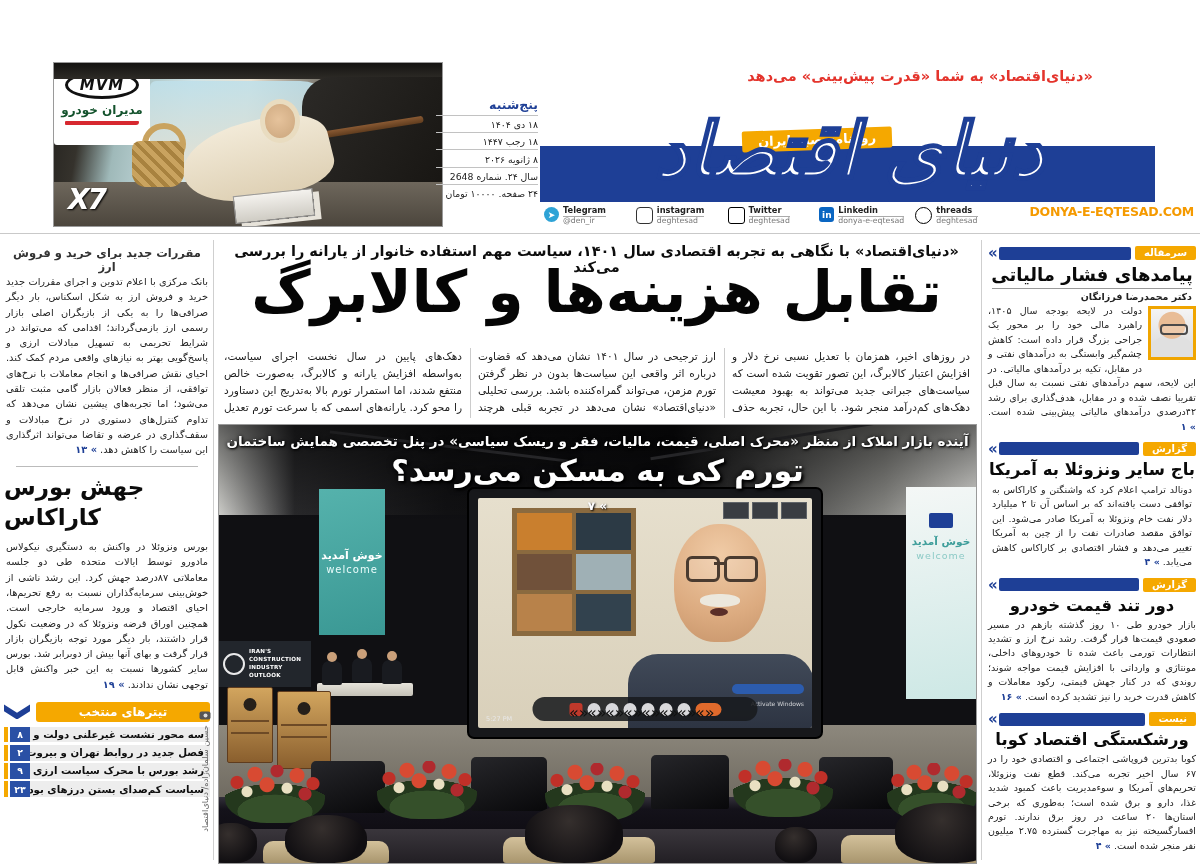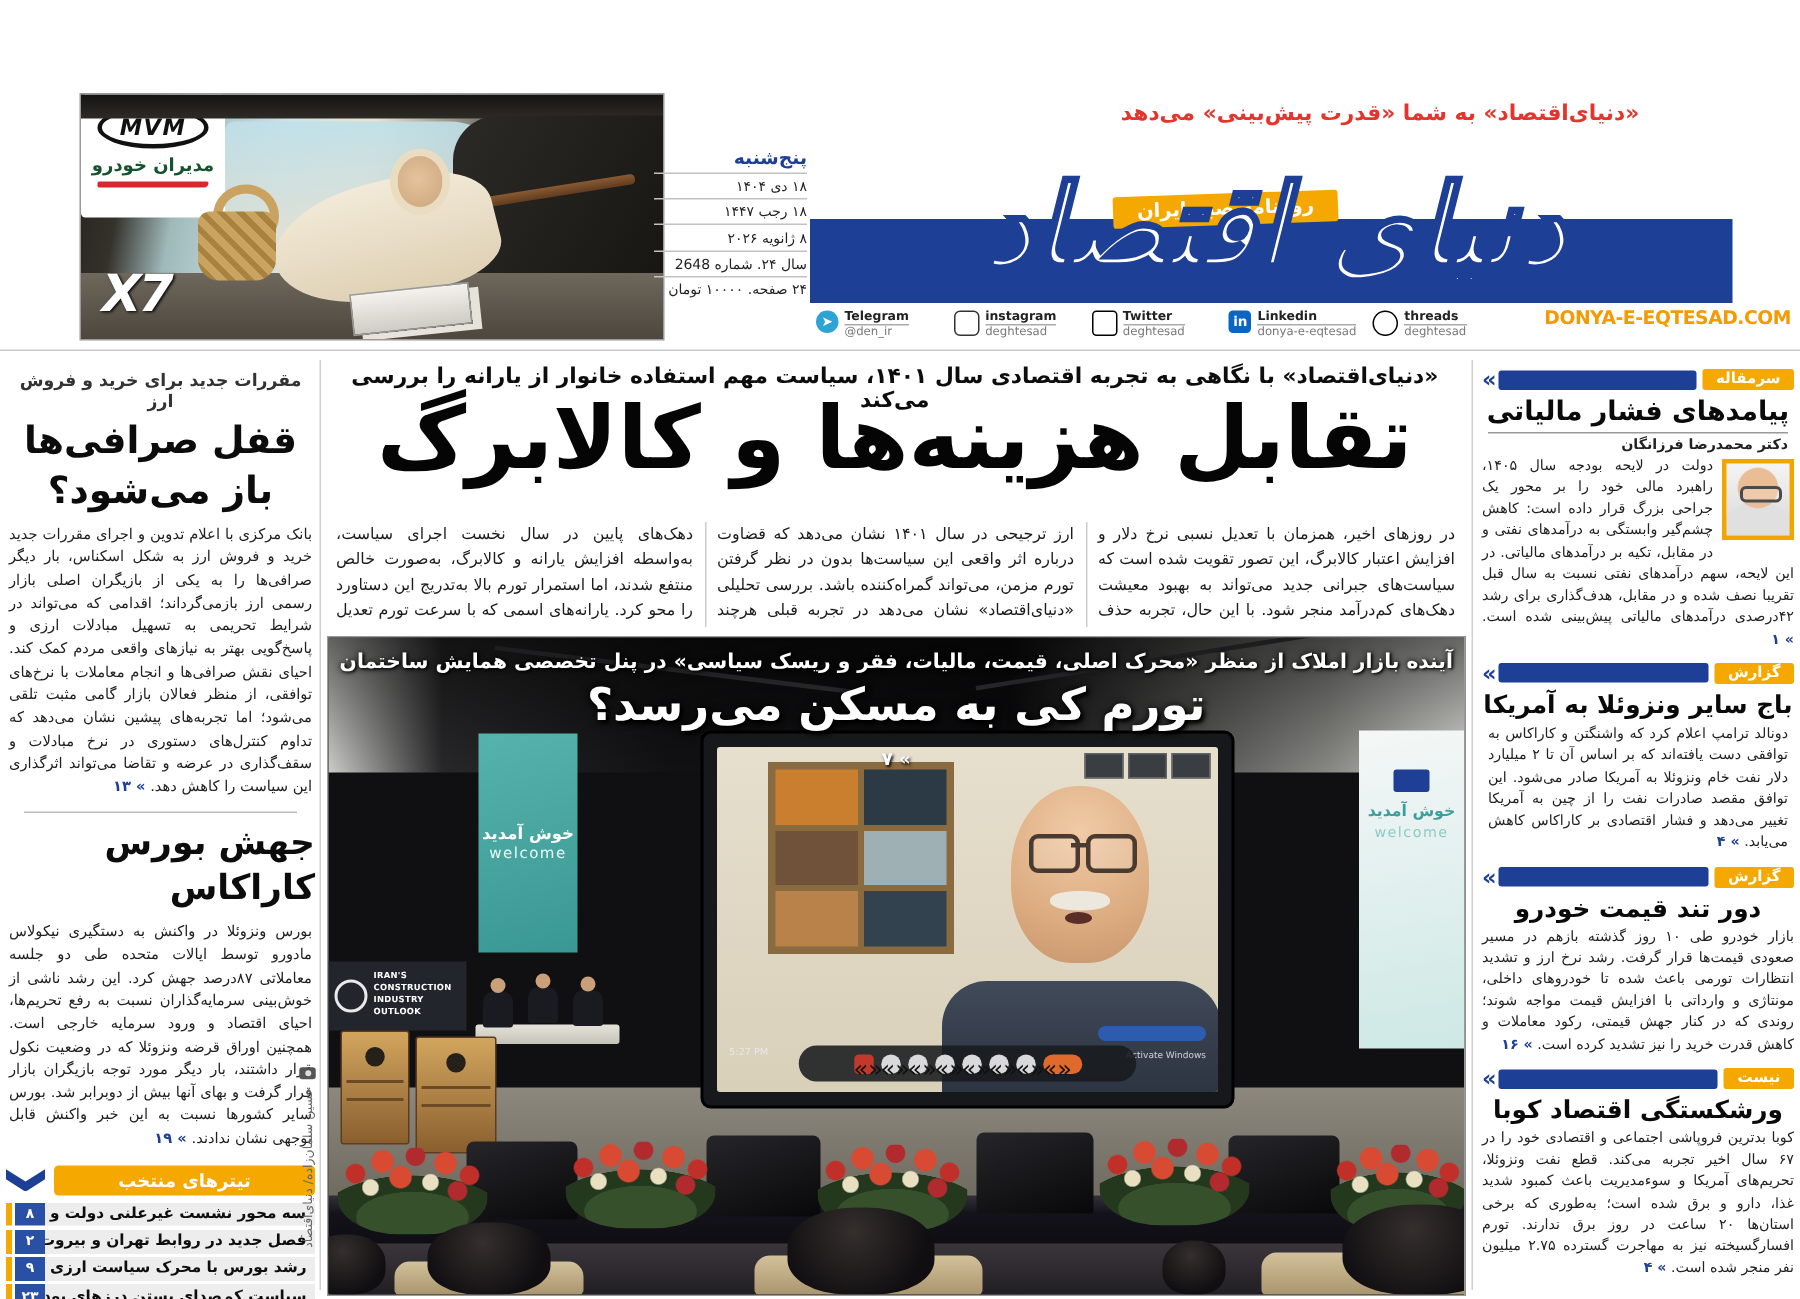--- a/index.html
+++ b/index.html
@@ -18,21 +18,21 @@
   .ad .seatfloor{left:0;bottom:0;width:100%;height:44px;background:linear-gradient(#6e675c,#4c463d)}
   .ad .woman-dress{left:128px;top:58px;width:150px;height:78px;background:linear-gradient(#f2ead8,#ded0b4);border-radius:50% 40% 30% 55%;transform:rotate(-14deg)}
   .ad .woman-head{left:206px;top:36px;width:30px;height:34px;background:radial-gradient(circle at 45% 45%,#e6c39c,#caa57c);border:5px solid #e9dcc0;border-radius:50%}
   .ad .basket{left:78px;top:78px;width:52px;height:46px;background:repeating-linear-gradient(45deg,#c9a35f 0 5px,#a8823f 5px 9px);border-radius:8px 8px 14px 14px}
   .ad .basket-handle{left:88px;top:60px;width:32px;height:30px;border:6px solid #c9a35f;border-radius:50%;background:transparent}
   .ad .mags{left:180px;bottom:6px;width:78px;height:26px;background:linear-gradient(#f4f2ee,#cfccc4);transform:rotate(-6deg);border:1px solid #999;box-shadow:6px 4px 0 #e7e3da}
   .ad .mvmbox{right:8px;top:6px;width:96px;height:82px;background:#fff;border-radius:3px;text-align:center;padding-top:8px;box-sizing:border-box}
   .ad .mvm-oval{display:inline-block;border:3px solid #111;border-radius:50%;padding:2px 12px;font-weight:900;font-size:15px;font-style:italic;color:#111;letter-spacing:1px}
   .ad .mvm-fa{color:#14532d;font-weight:bold;font-size:12px;margin-top:4px;direction:rtl}
   .ad .mvm-line{width:74px;height:4px;background:#d7282f;margin:4px auto 0;border-radius:2px 2px 6px 2px}
-  .ad .x7{left:14px;bottom:10px;color:#fff;font-weight:900;font-size:34px;font-style:italic;letter-spacing:-2px;text-shadow:1px 1px 2px #000}
+  .ad .x7{left:14px;bottom:10px;color:#fff;font-weight:900;font-size:28px;font-style:italic;letter-spacing:-2px;text-shadow:1px 1px 2px #000}
 
   .dateblock{left:436px;top:97px;width:102px;direction:rtl;text-align:right}
   .dateblock .wd{color:#1e3f96;font-weight:bold;font-size:12.5px;padding-bottom:3px}
   .dateblock .dr{font-size:9.3px;color:#222;border-top:1px solid #c2c2c2;padding:3.2px 0 2px;white-space:nowrap}
 
   .band{left:540px;top:146px;width:615px;height:56px;background:#1e3f96}
   .calli{left:552px;top:84px;width:596px;height:134px;text-align:center;line-height:134px;
          font-size:76px;font-weight:900;font-style:italic;color:#fff;direction:rtl;
          -webkit-text-stroke:2.5px #1e3f96;text-shadow:0 0 1px #1e3f96;pointer-events:none;z-index:3}
   .slogan{left:710px;top:68px;width:420px;text-align:center;color:#e4342c;font-weight:bold;font-size:14.5px;direction:rtl}
@@ -53,21 +53,21 @@
   .ic-th{background:#fff;border:1.5px solid #000;color:#000}
   .hline{left:0;top:233px;width:1200px;height:1px;background:#c9c9c9}
 
   
   .vline{width:1px;background:#cfcfcf;top:240px;height:620px}
 
   
   .leftcol{left:4px;top:240px;width:206px}
   .lc-kicker{font-size:11.5px;font-weight:bold;color:#333;text-align:center;direction:rtl;margin-top:6px}
   .lc-title{font-size:25px;font-weight:900;text-align:center;direction:rtl;line-height:1.3;margin:4px 0 6px;color:#0c0c0c}
-  .lc-title2{font-size:23px;font-weight:900;text-align:right;direction:rtl;line-height:1.3;margin:6px 0 6px;color:#0c0c0c}
+  .lc-title2{font-size:23px;font-weight:900;text-align:left;direction:rtl;line-height:1.3;margin:6px 0 6px;color:#0c0c0c}
   .lc-body{font-size:9.8px;line-height:1.56;text-align:justify;direction:rtl;color:#222;padding:0 2px}
   .lc-div{width:88%;height:1px;background:#bbb;margin:9px auto 2px}
 
   .hl-head{display:flex;align-items:center;margin:10px 0 5px;direction:ltr}
   .vchev{width:26px;height:15px;background:#1e3f96;flex:none;
          clip-path:polygon(0 0,50% 55%,100% 0,100% 45%,50% 100%,0 45%)}
   .hl-lbl{flex:1;background:#f5a800;color:#fff;font-weight:bold;text-align:center;font-size:12px;
           padding:3px 0;border-radius:3px;margin-left:6px;direction:rtl}
   .hrow{display:flex;align-items:stretch;height:15.5px;margin-bottom:2.6px;direction:ltr}
   .hrow .ystrip{width:4px;background:#f5a800;margin-right:2px;flex:none}
@@ -128,21 +128,21 @@
   .vbridge{position:absolute;left:236px;top:64px;width:10px;height:3px;background:#4a3b30}
   .vmust{position:absolute;left:222px;top:96px;width:40px;height:13px;background:#ece8dd;border-radius:45%}
   .vmouth{position:absolute;left:232px;top:110px;width:18px;height:8px;background:#5a2e28;border-radius:50%}
   .vthumbs{position:absolute;right:5px;top:4px;display:flex;gap:3px}
   .vthumbs u{width:24px;height:15px;background:#3a3d42;border:1px solid #606468;display:block}
   .vbar{position:absolute;left:50%;bottom:7px;transform:translateX(-50%);width:225px;height:24px;background:rgba(24,26,30,.88);
         border-radius:13px;display:flex;align-items:center;justify-content:center;gap:5px}
   .vbar q{width:13px;height:13px;border-radius:50%;background:#d9d9dc;display:block}
   .vbar q.qr{width:26px;border-radius:8px;background:#e06a2c}
   .vbar q.qf{border-radius:3px;background:#c0392b}
-  .vtime{position:absolute;left:8px;bottom:23px;color:#e8e8e8;font-size:6.5px}
+  .vtime{position:absolute;left:8px;bottom:5px;color:#e8e8e8;font-size:6.5px}
   .vname{position:absolute;right:8px;bottom:34px;width:72px;height:10px;background:#2b5fb8;border-radius:5px;opacity:.9}
   .vact{position:absolute;right:8px;bottom:20px;color:rgba(255,255,255,.75);font-size:6px;text-align:right;line-height:1.3}
 
   .scrD{left:687px;top:62px;width:70px;height:212px;background:linear-gradient(170deg,#f4f7f6,#cde8e5);z-index:2;
         display:flex;flex-direction:column;align-items:center;padding-top:26px;box-sizing:border-box;gap:3px}
   .scrD .blbox{width:24px;height:15px;background:#1e3f96;border-radius:2px;margin-bottom:4px}
   .scrD .wfa{color:#3f9e9b;font-weight:bold;font-size:10.5px;direction:rtl}
   .scrD .wen{color:#8ccac6;font-size:9.5px;letter-spacing:1px}
 
   .ph-floor{left:0;top:300px;width:100%;height:78px;background:linear-gradient(#8d887d,#6e695f);z-index:1}
@@ -264,21 +264,20 @@
 </div>
 <div class="abs website">DONYA-E-EQTESAD.COM</div>
 <div class="abs hline"></div>
 
 <div class="abs vline" style="left:213px"></div>
 <div class="abs vline" style="left:981px"></div>
 
 <div class="abs leftcol">
   <div>
     <div class="lc-kicker">مقررات جدید برای خرید و فروش ارز</div>
-    <div class="lc-title">قفل صرافی‌ها باز می‌شود؟</div>
     <p class="lc-body" style="margin:0"><span>بانک مرکزی با اعلام تدوین و اجرای مقررات جدید خرید و فروش ارز به شکل اسکناس، بار دیگر صرافی‌ها را به یکی از بازیگران اصلی بازار رسمی ارز بازمی‌گرداند؛ اقدامی که می‌تواند در شرایط تحریمی به تسهیل مبادلات ارزی و پاسخ‌گویی بهتر به نیازهای واقعی مردم کمک کند. احیای نقش صرافی‌ها و انجام معاملات با نرخ‌های توافقی، از منظر فعالان بازار گامی مثبت تلقی می‌شود؛ اما تجربه‌های پیشین نشان می‌دهد که تداوم کنترل‌های دستوری در نرخ مبادلات و سقف‌گذاری در عرضه و تقاضا می‌تواند اثرگذاری این سیاست را کاهش دهد. </span><span class="pref">۱۳ «</span></p>
   </div>
   <div class="lc-div"></div>
   <div>
     <div class="lc-title2">جهش بورس کاراکاس</div>
     <p class="lc-body" style="margin:0"><span>بورس ونزوئلا در واکنش به دستگیری نیکولاس مادورو توسط ایالات متحده طی دو جلسه معاملاتی ۸۷درصد جهش کرد. این رشد ناشی از خوش‌بینی سرمایه‌گذاران نسبت به رفع تحریم‌ها، احیای اقتصاد و ورود سرمایه خارجی است. همچنین اوراق قرضه ونزوئلا که در وضعیت نکول قرار داشتند، بار دیگر مورد توجه بازیگران بازار قرار گرفت و بهای آنها بیش از دوبرابر شد. بورس سایر کشورها نسبت به این خبر واکنش قابل توجهی نشان ندادند. </span><span class="pref">۱۹ «</span></p>
   </div>
 
   <div class="hl-head">
     <span class="vchev"></span>

